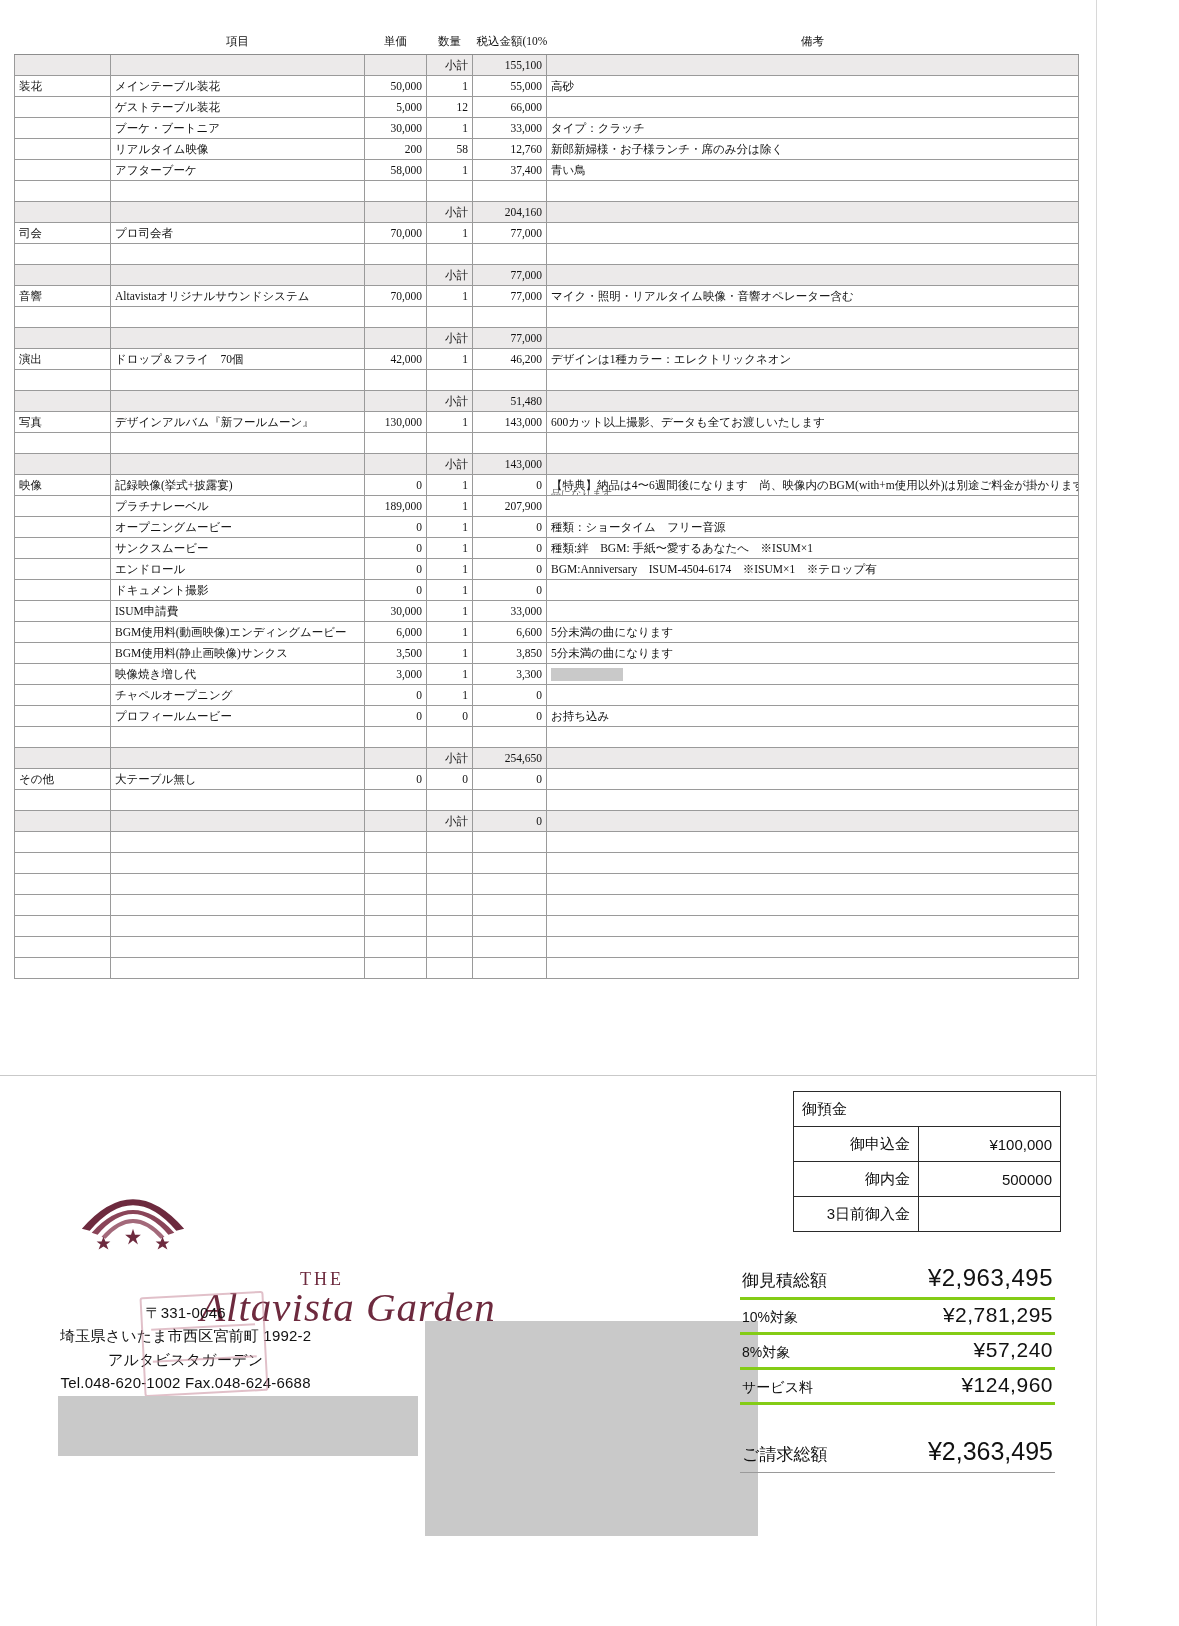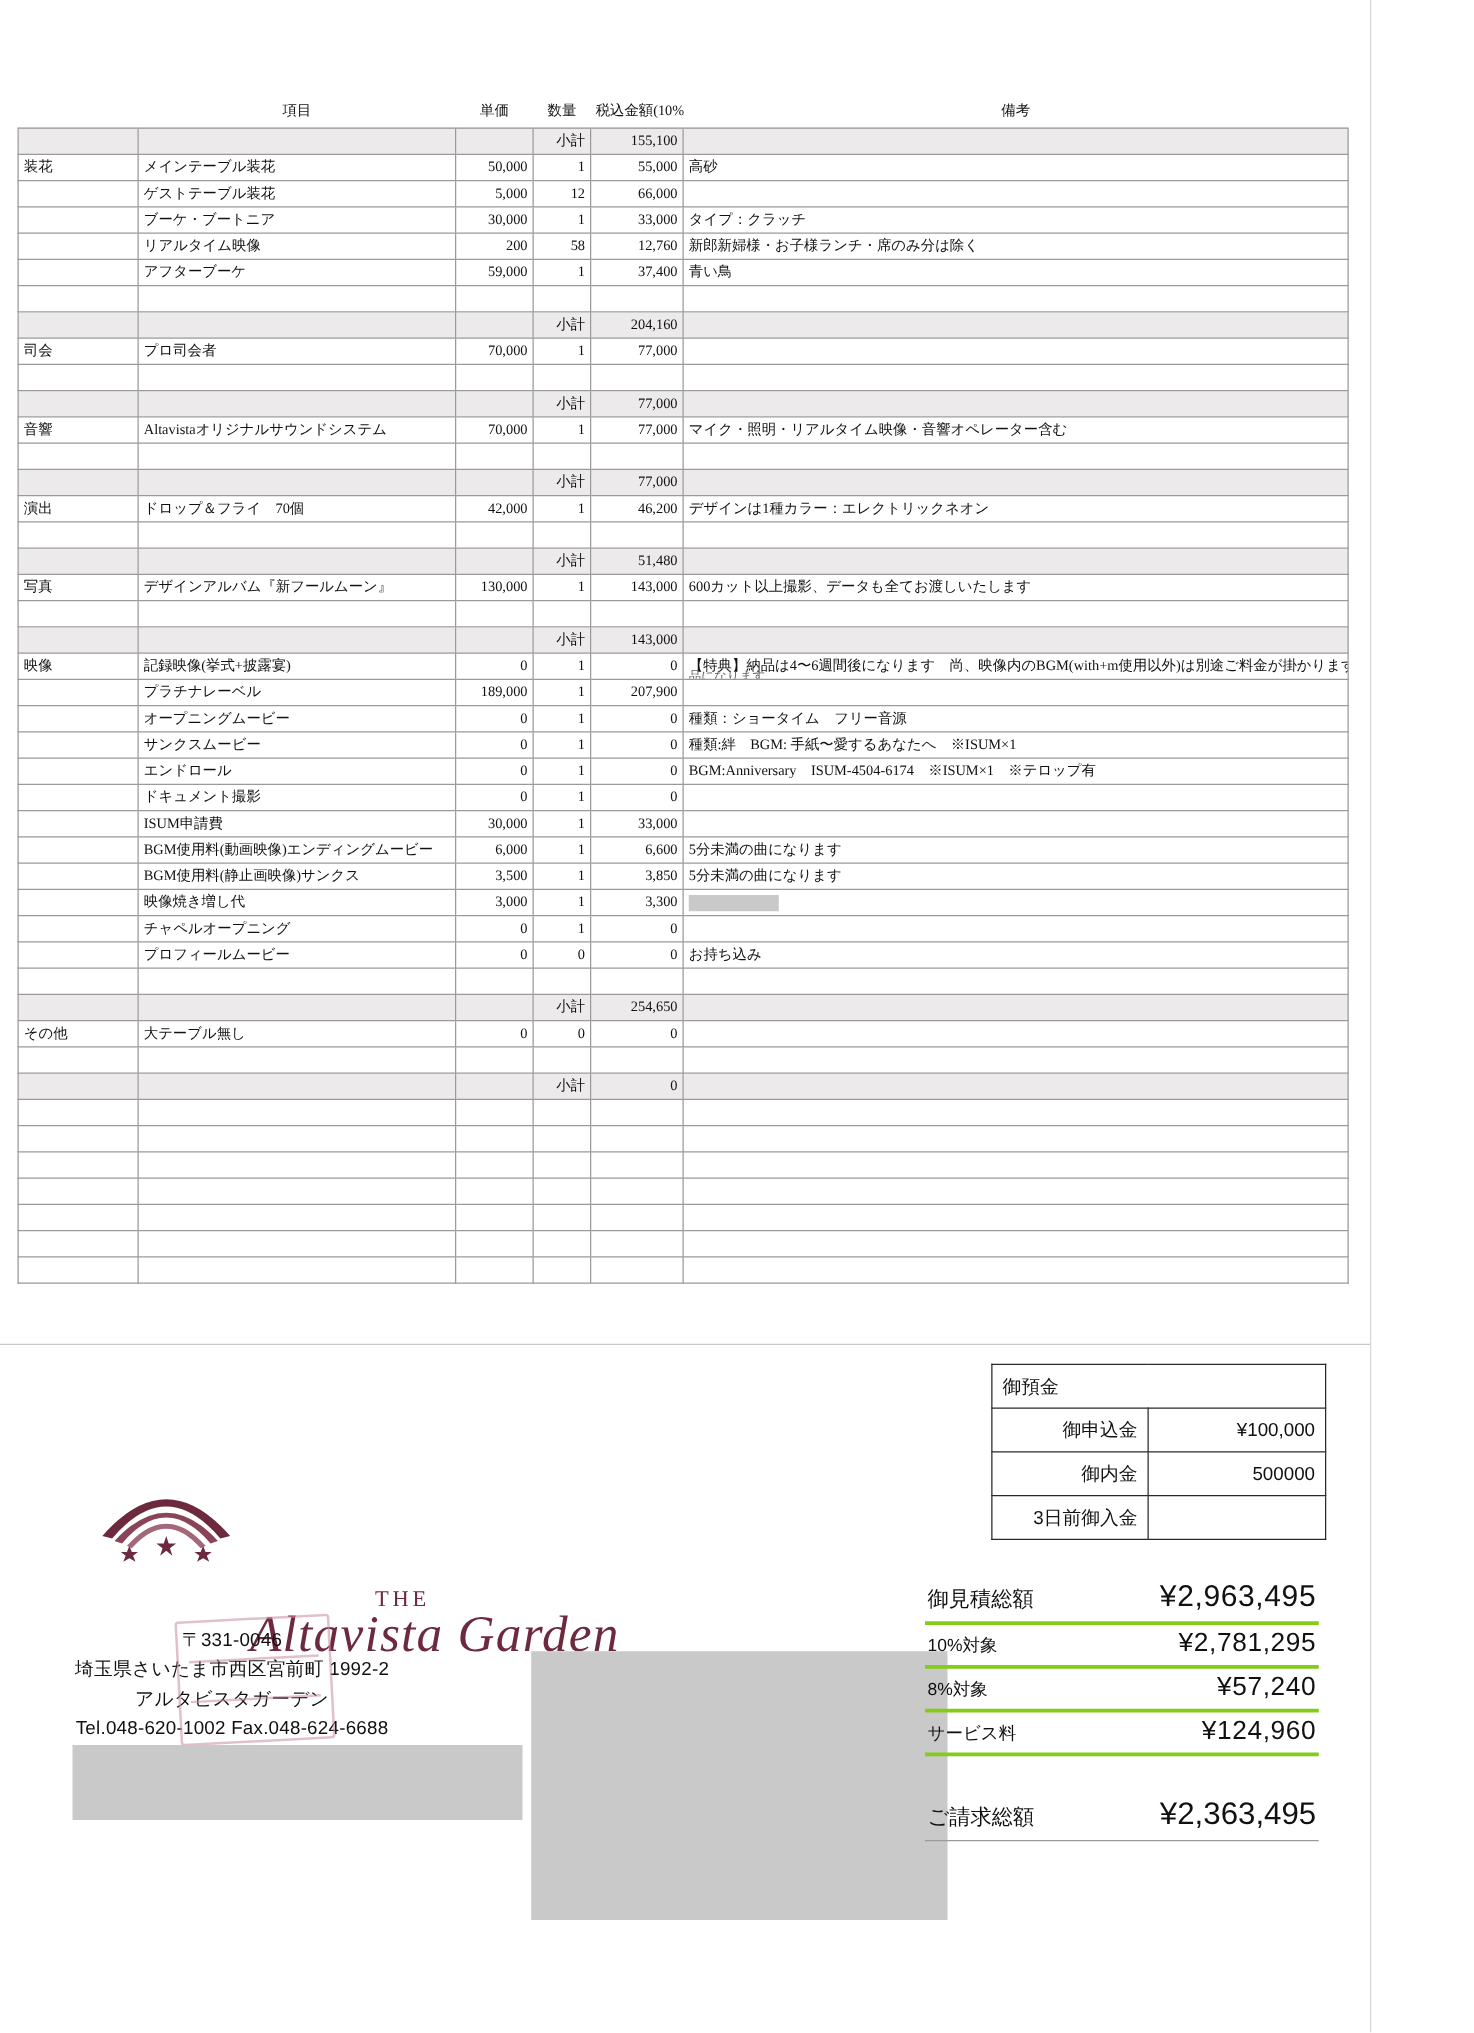--- a/index.html
+++ b/index.html
@@ -36,21 +36,20 @@
     top: 30px;
     left: 14px;
     width: 1064px;
   }
   table.estimate {
     border-collapse: collapse;
     width: 100%;
     table-layout: fixed;
     font-size: 11.5px;
     line-height: 1.1;
-    margin-top: 48px;
   }
   table.estimate col.c-cat   { width: 96px; }
   table.estimate col.c-item  { width: 254px; }
   table.estimate col.c-price { width: 62px; }
   table.estimate col.c-qty   { width: 46px; }
   table.estimate col.c-amt   { width: 74px; }
   table.estimate col.c-note  { width: 532px; }
 
   table.estimate th, table.estimate td {
     border: 1px solid #9a9a9a;
@@ -301,21 +300,21 @@
             <td></td>
             <td>リアルタイム映像</td>
             <td class="num">200</td>
             <td class="num">58</td>
             <td class="num">12,760</td>
             <td class="note-clip">新郎新婦様・お子様ランチ・席のみ分は除く</td>
           </tr>
           <tr>
             <td></td>
             <td>アフターブーケ</td>
-            <td class="num">59,000</td>
+            <td class="num">58,000</td>
             <td class="num">1</td>
             <td class="num">37,400</td>
             <td class="note-clip">青い鳥</td>
           </tr>
           <tr class="blank">
             <td></td>
             <td></td>
             <td></td>
             <td></td>
             <td></td>

